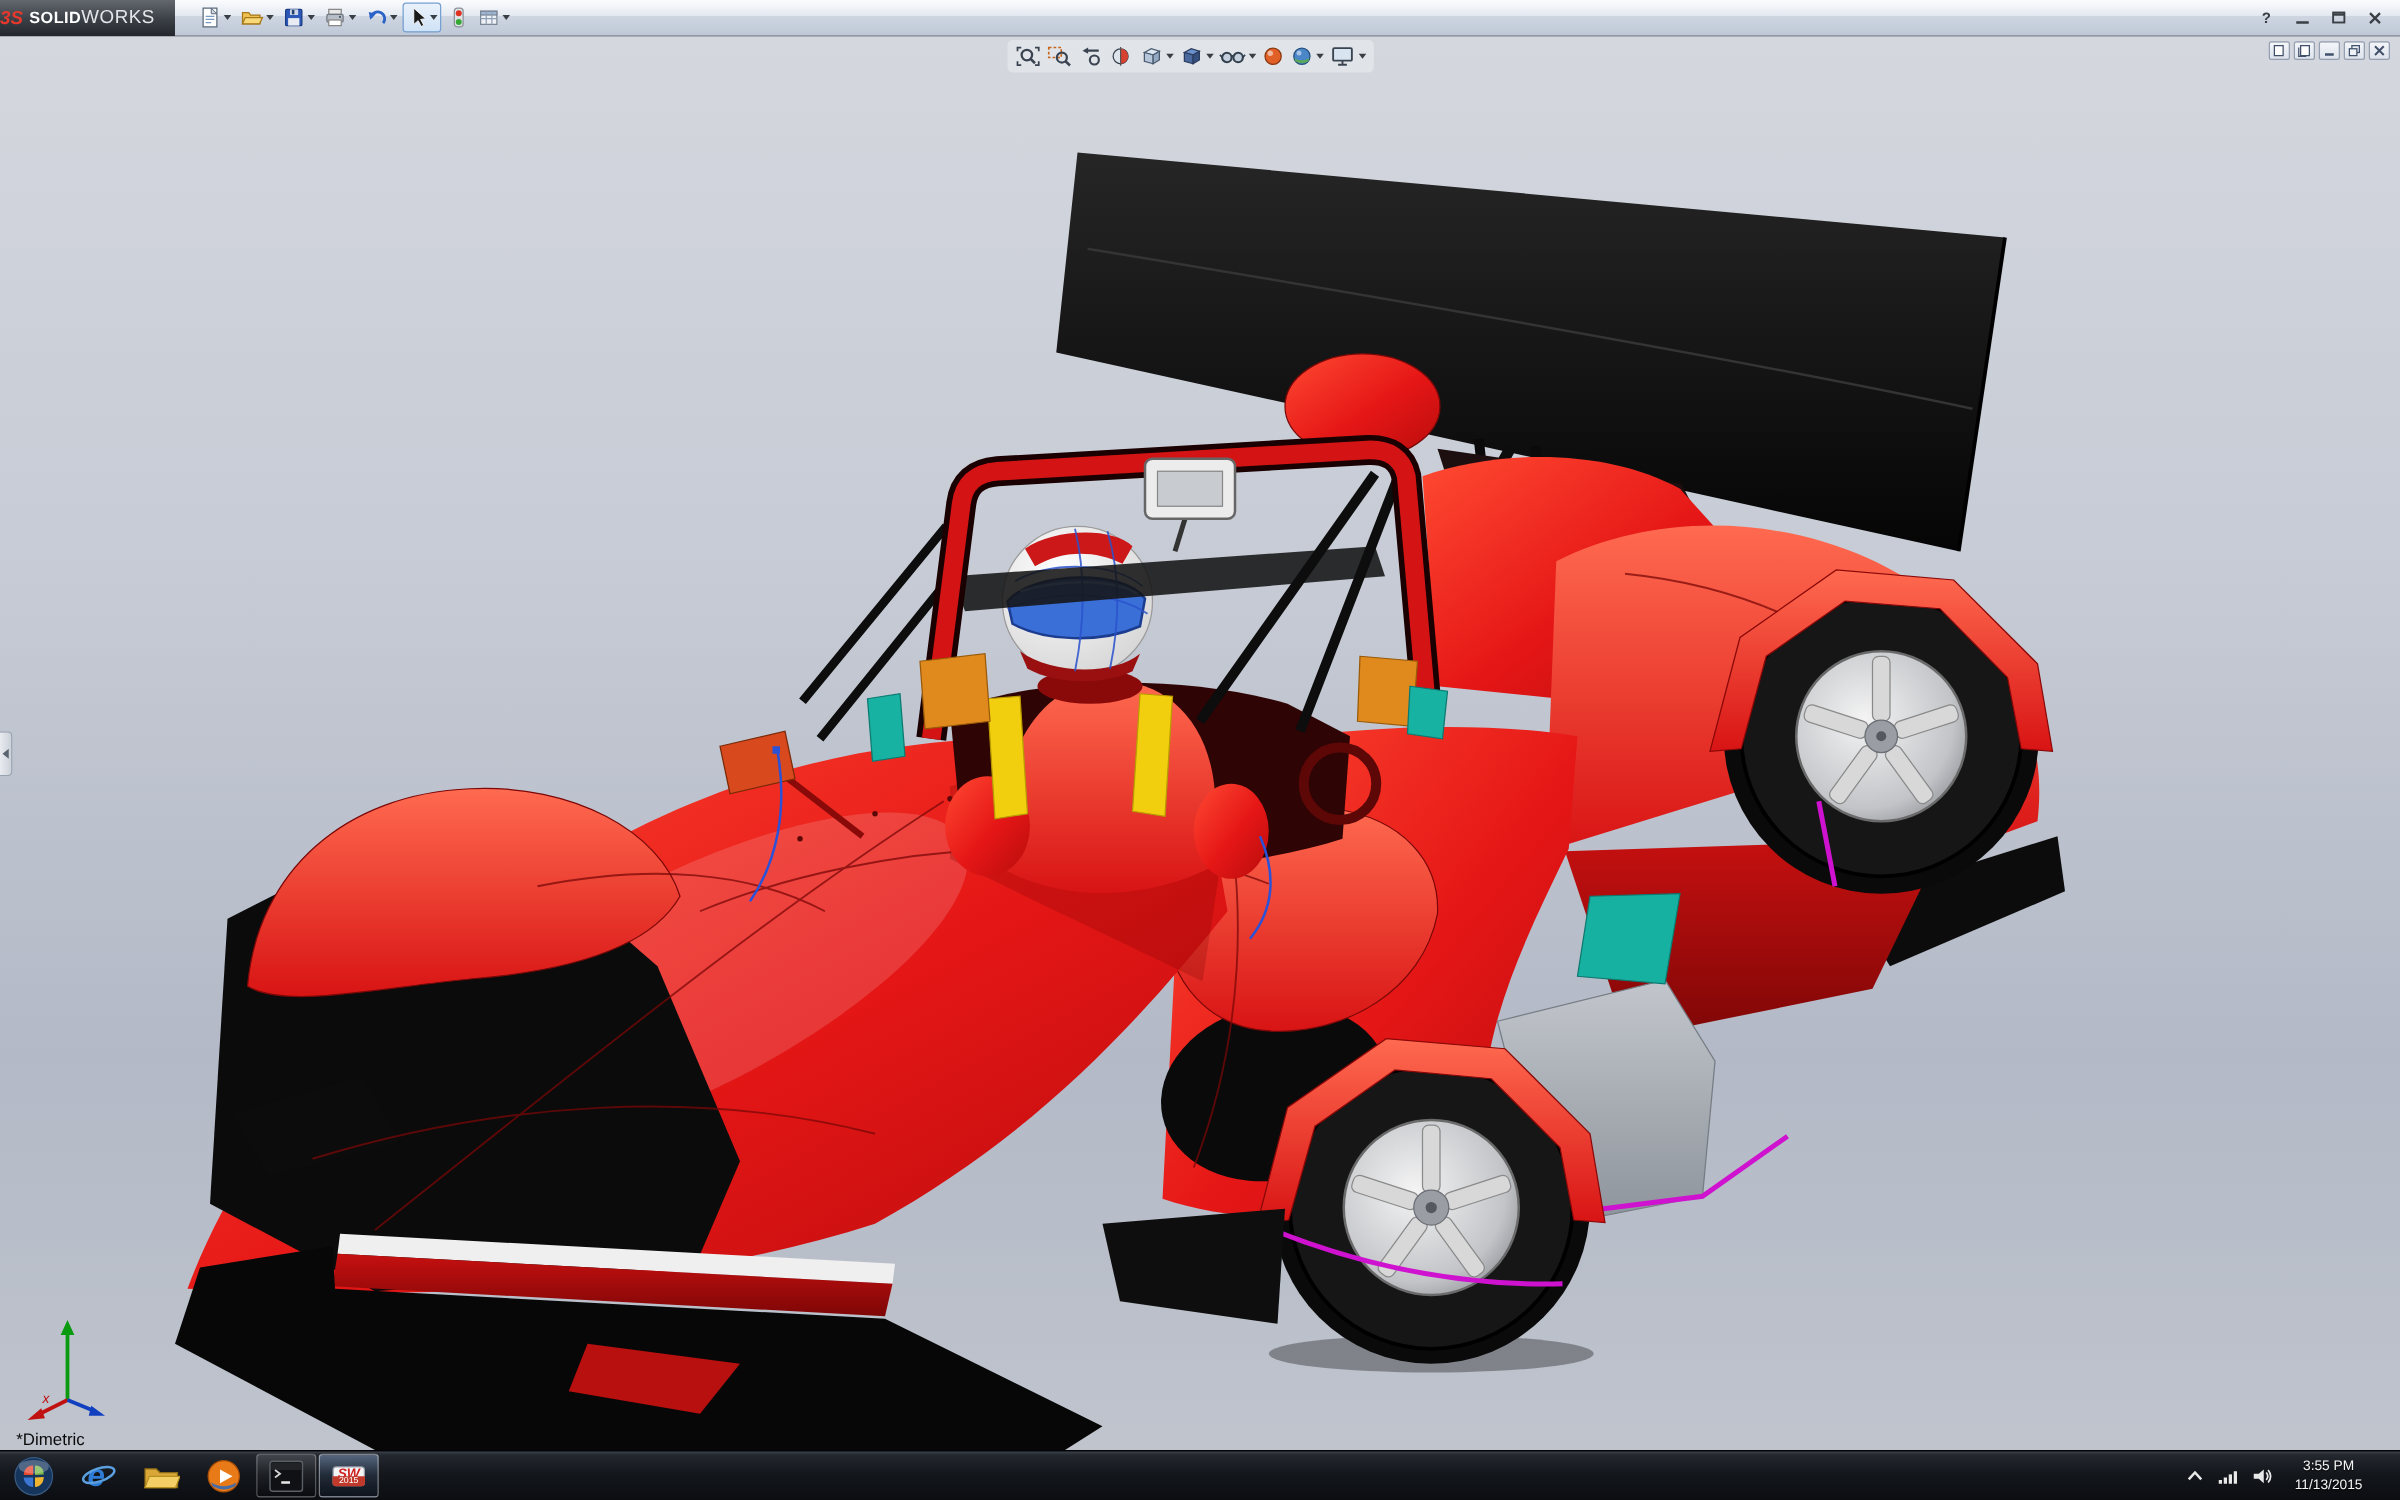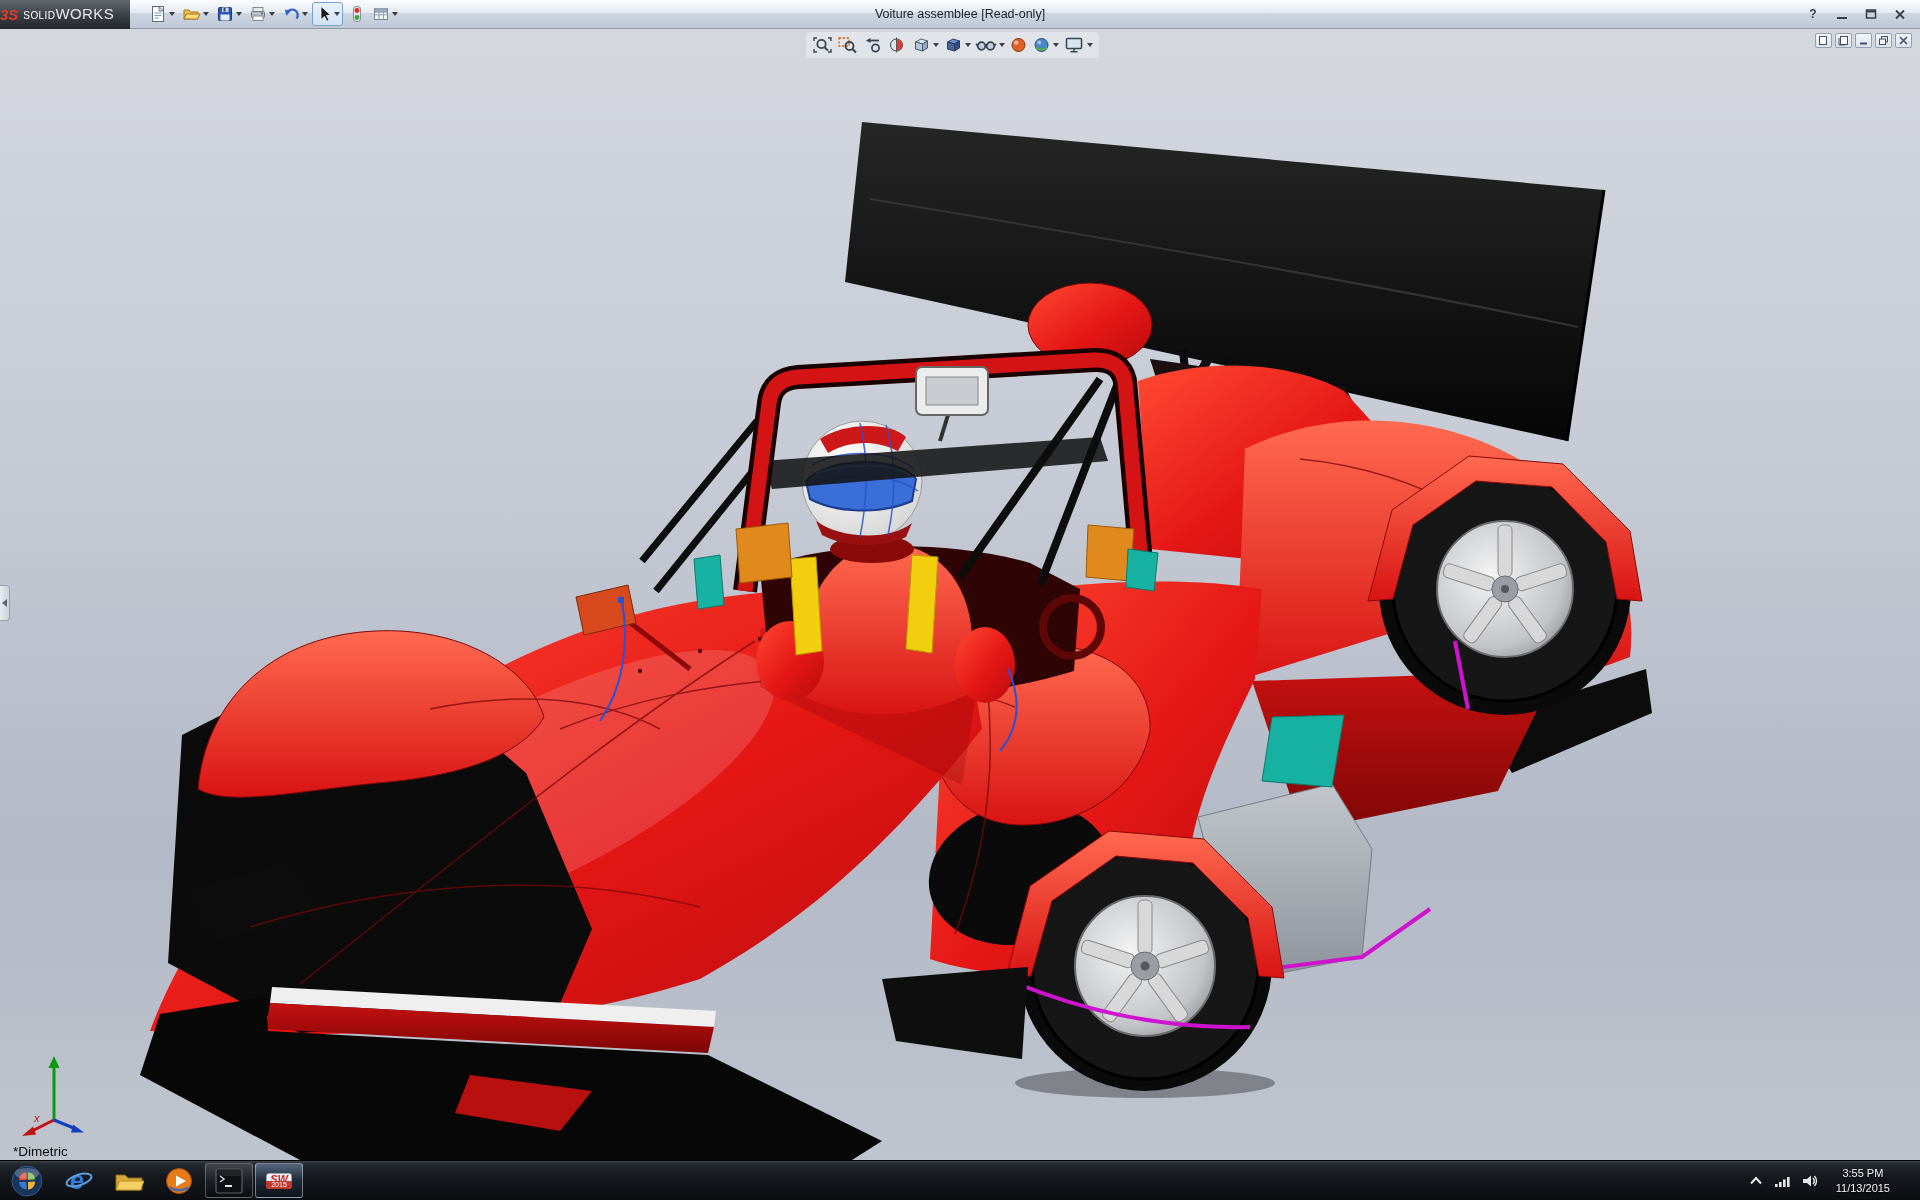--- a/index.html
+++ b/index.html
@@ -16,21 +16,21 @@
     display:flex; align-items:center;
     background:linear-gradient(#fbfcfe 0%, #e4e9f1 45%, #cfd6e2 46%, #bfc8d7 100%);
     border-bottom:1px solid #8f99a8;
   }
   .logo {
     height:29px; display:flex; align-items:center; gap:5px;
     padding:0 16px 0 0;
     background:linear-gradient(#63676e, #3a3e45 55%, #23272d);
   }
   .brand-mark { color:#e8372c; font-weight:bold; font-style:italic; font-size:15px; }
-  .brand-solid { color:#fff; font-weight:normal; font-size:10px; letter-spacing:.4px; }
+  .brand-solid { color:#fff; font-weight:bold; font-size:13px; letter-spacing:.4px; }
   .brand-works { color:#e4e6e9; font-weight:normal; font-size:15px; letter-spacing:.4px; }
   .tb-icons { display:flex; align-items:center; gap:1px; margin-left:16px; }
   .tb-btn { height:24px; display:flex; align-items:center; padding:0 2px; border:1px solid transparent; border-radius:3px; }
   .tb-btn.selected { border-color:#76a0d0; background:linear-gradient(#eaf2fc,#cfe2f6); }
   .caret { width:0; height:0; border-left:3.5px solid transparent; border-right:3.5px solid transparent; border-top:4px solid #3a3f46; margin-left:2px; }
   .title-text { position:absolute; left:480px; right:480px; text-align:center; font-size:12.5px; color:#20242a; }
   .win-controls { margin-left:auto; display:flex; align-items:center; gap:13px; padding-right:12px; }
   .wc { width:16px; height:16px; display:flex; align-items:center; justify-content:center; color:#3a3f45; font-weight:bold; font-size:12px; }
 
   
@@ -157,21 +157,20 @@
       <div class="tb-btn">
         <svg width="18" height="18">
           <rect x="2.5" y="4" width="13" height="10.5" fill="#eef2f6" stroke="#7a8694"></rect>
           <rect x="2.5" y="4" width="13" height="3" fill="#9fb6d6" stroke="#7a8694"></rect>
           <path d="M2.5,9.8 h13 M7,4 v10.5 M11.5,4 v10.5" stroke="#90a0b4" stroke-width="1"></path>
         </svg>
         <div class="caret"></div>
       </div>
     </div>
 
-    <span class="title-text">Voiture assemblee [Read-only]</span>
 
     <div class="win-controls">
       <div class="wc">?</div>
       <div class="wc">
         <svg width="14" height="14">
             <path d="M2,11 H12" stroke="#3a3f45" stroke-width="2"></path>
           </svg>
       </div>
       <div class="wc">
         <svg width="14" height="14">

